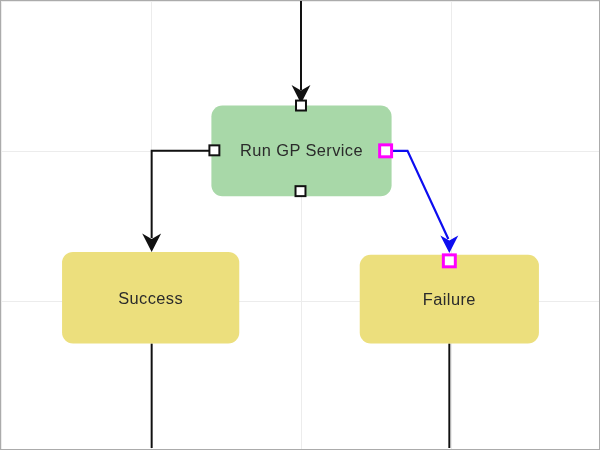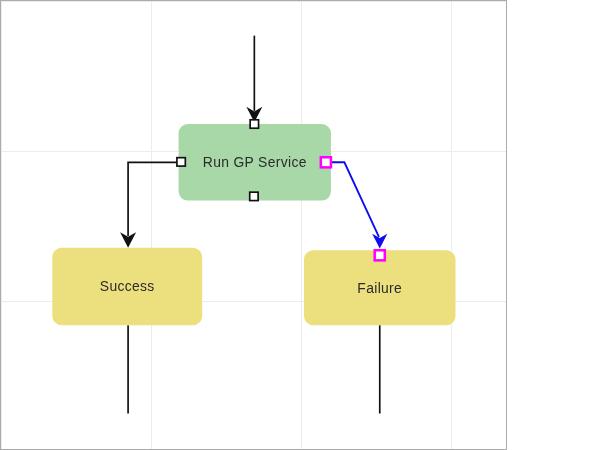--- a/index.html
+++ b/index.html
@@ -1,19 +1,19 @@
 <!DOCTYPE html>
 <html><head>
 <meta charset="utf-8">
 <style>
   html, body { margin: 0; padding: 0; background: #ffffff; }
 
   .canvas {
     position: relative;
-    width: 507px;
+    width: 600px;
     height: 450px;
     box-sizing: border-box;
     border: 1px solid #ababab;
     background-color: #ffffff;
     background-image:
       linear-gradient(to right, #ececec 1px, transparent 1px),
       linear-gradient(to bottom, #ececec 1px, transparent 1px);
     background-size: 150px 150px;
     overflow: hidden;
   }

